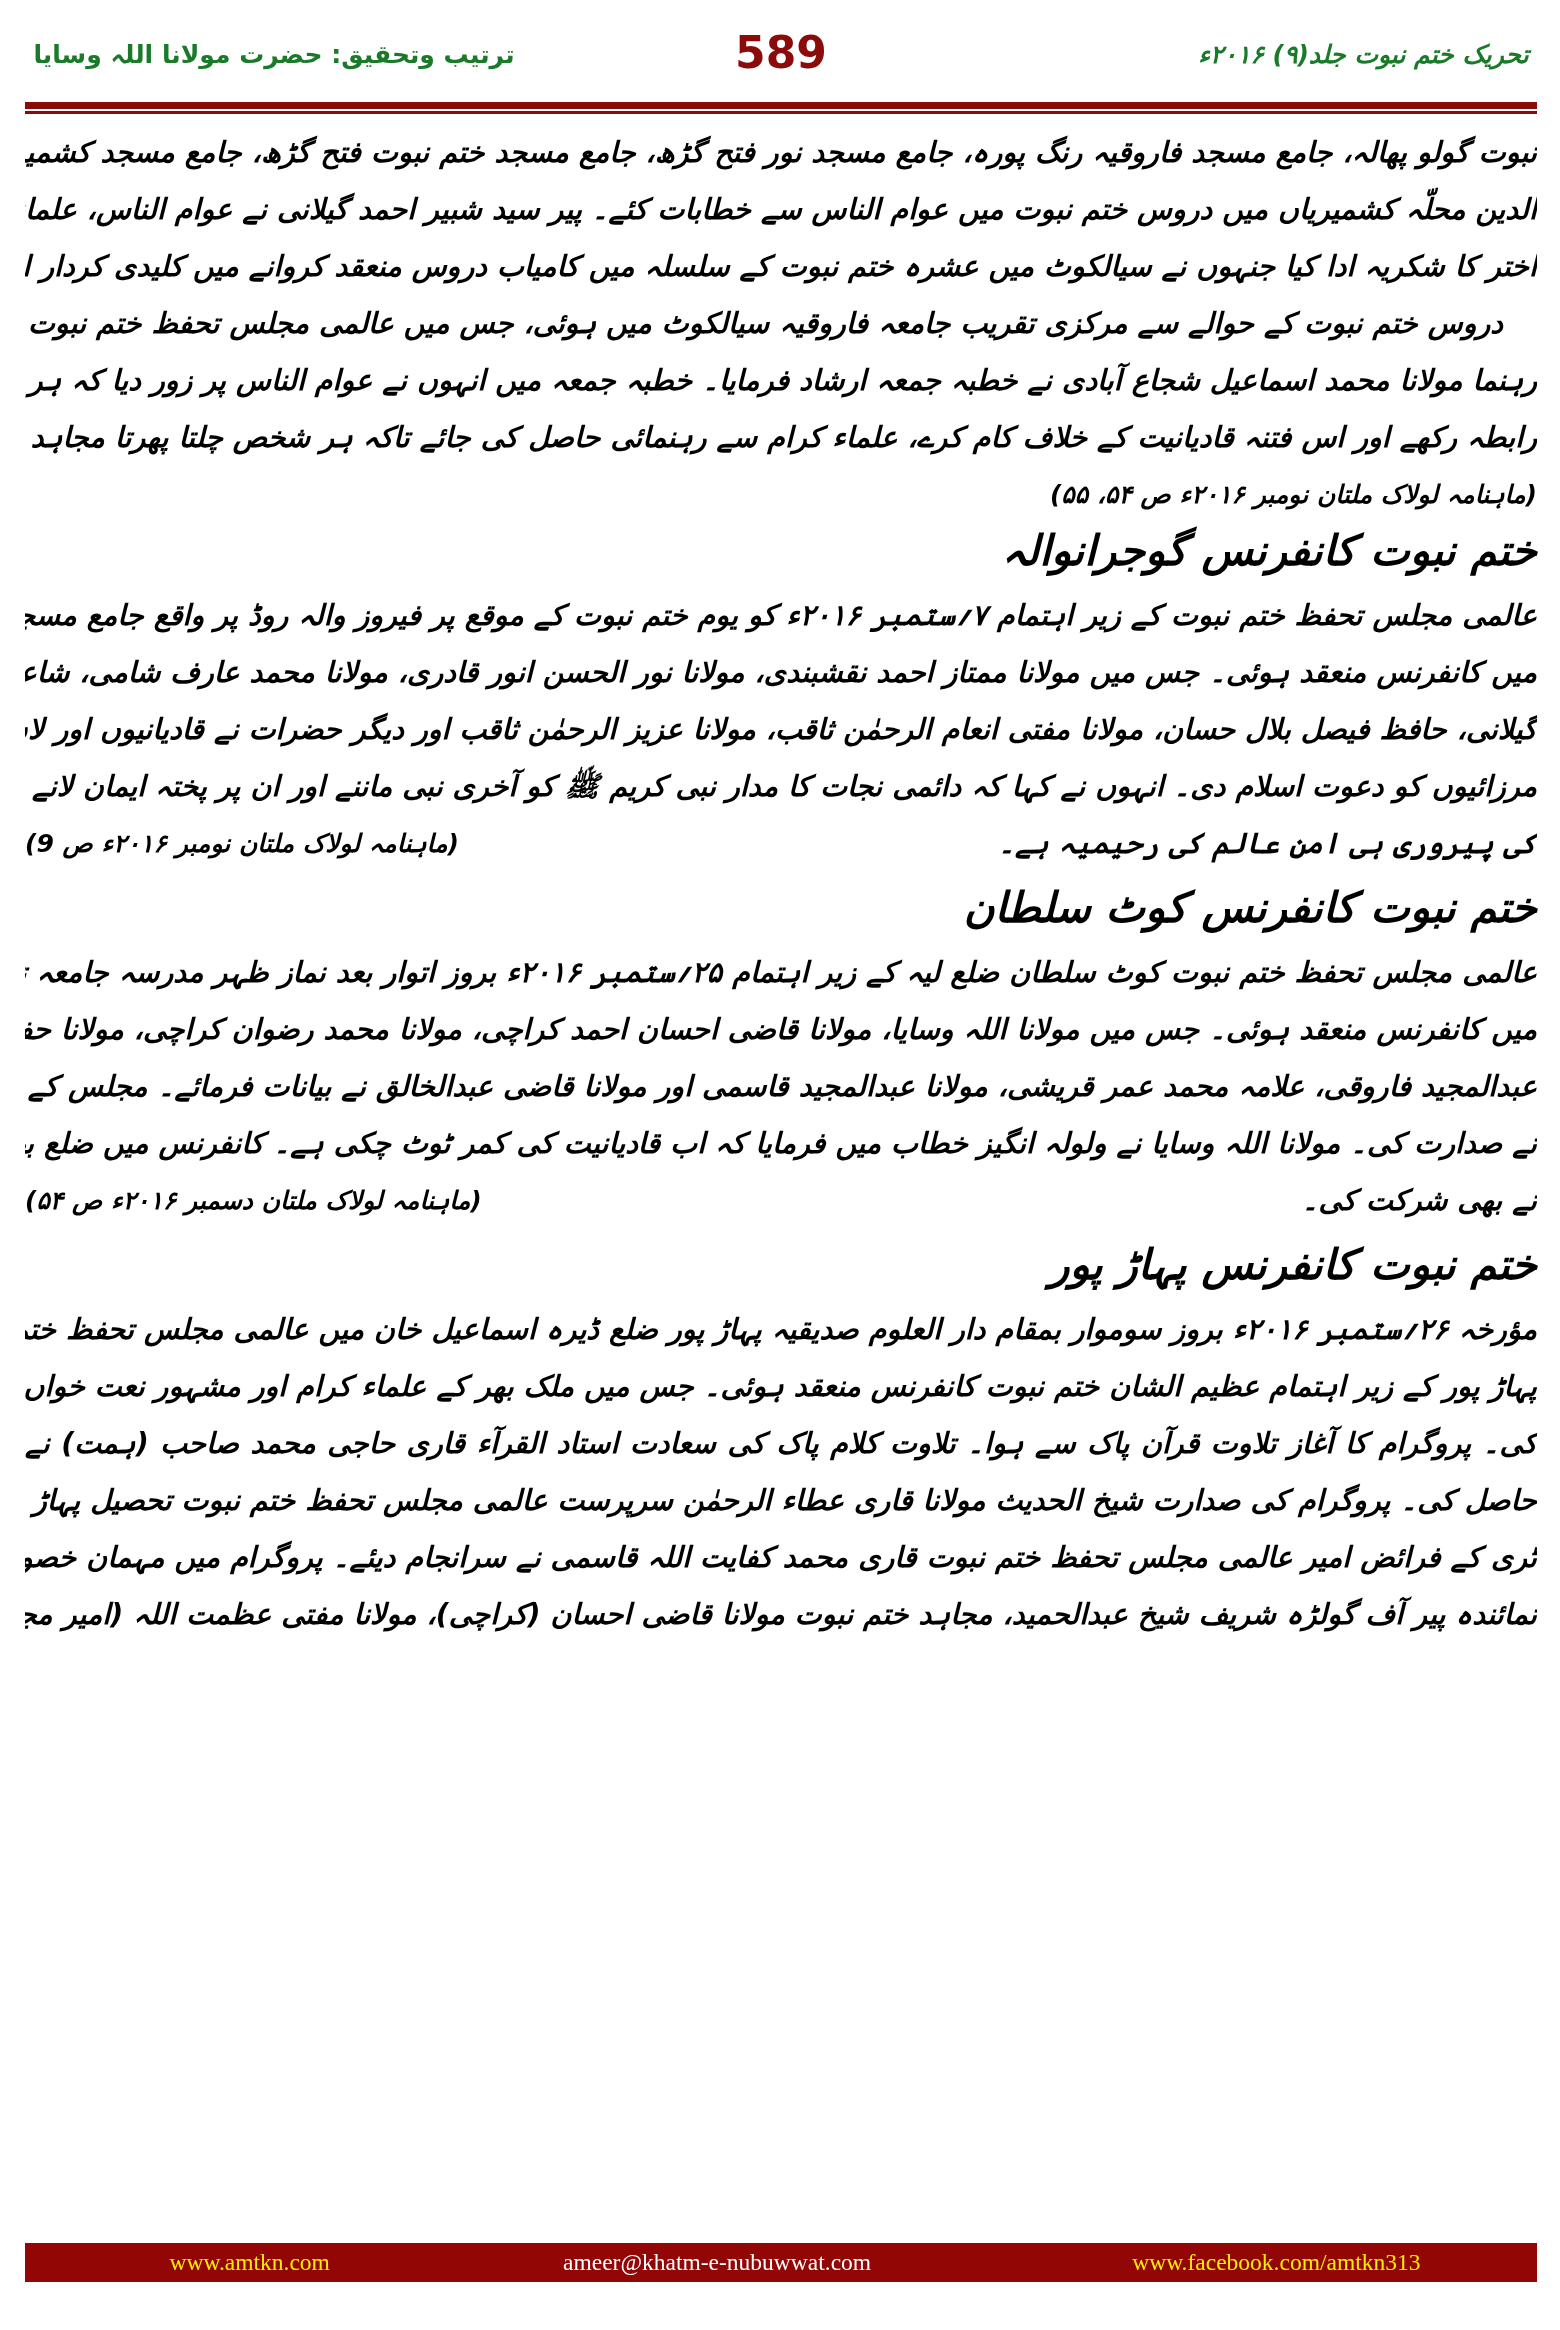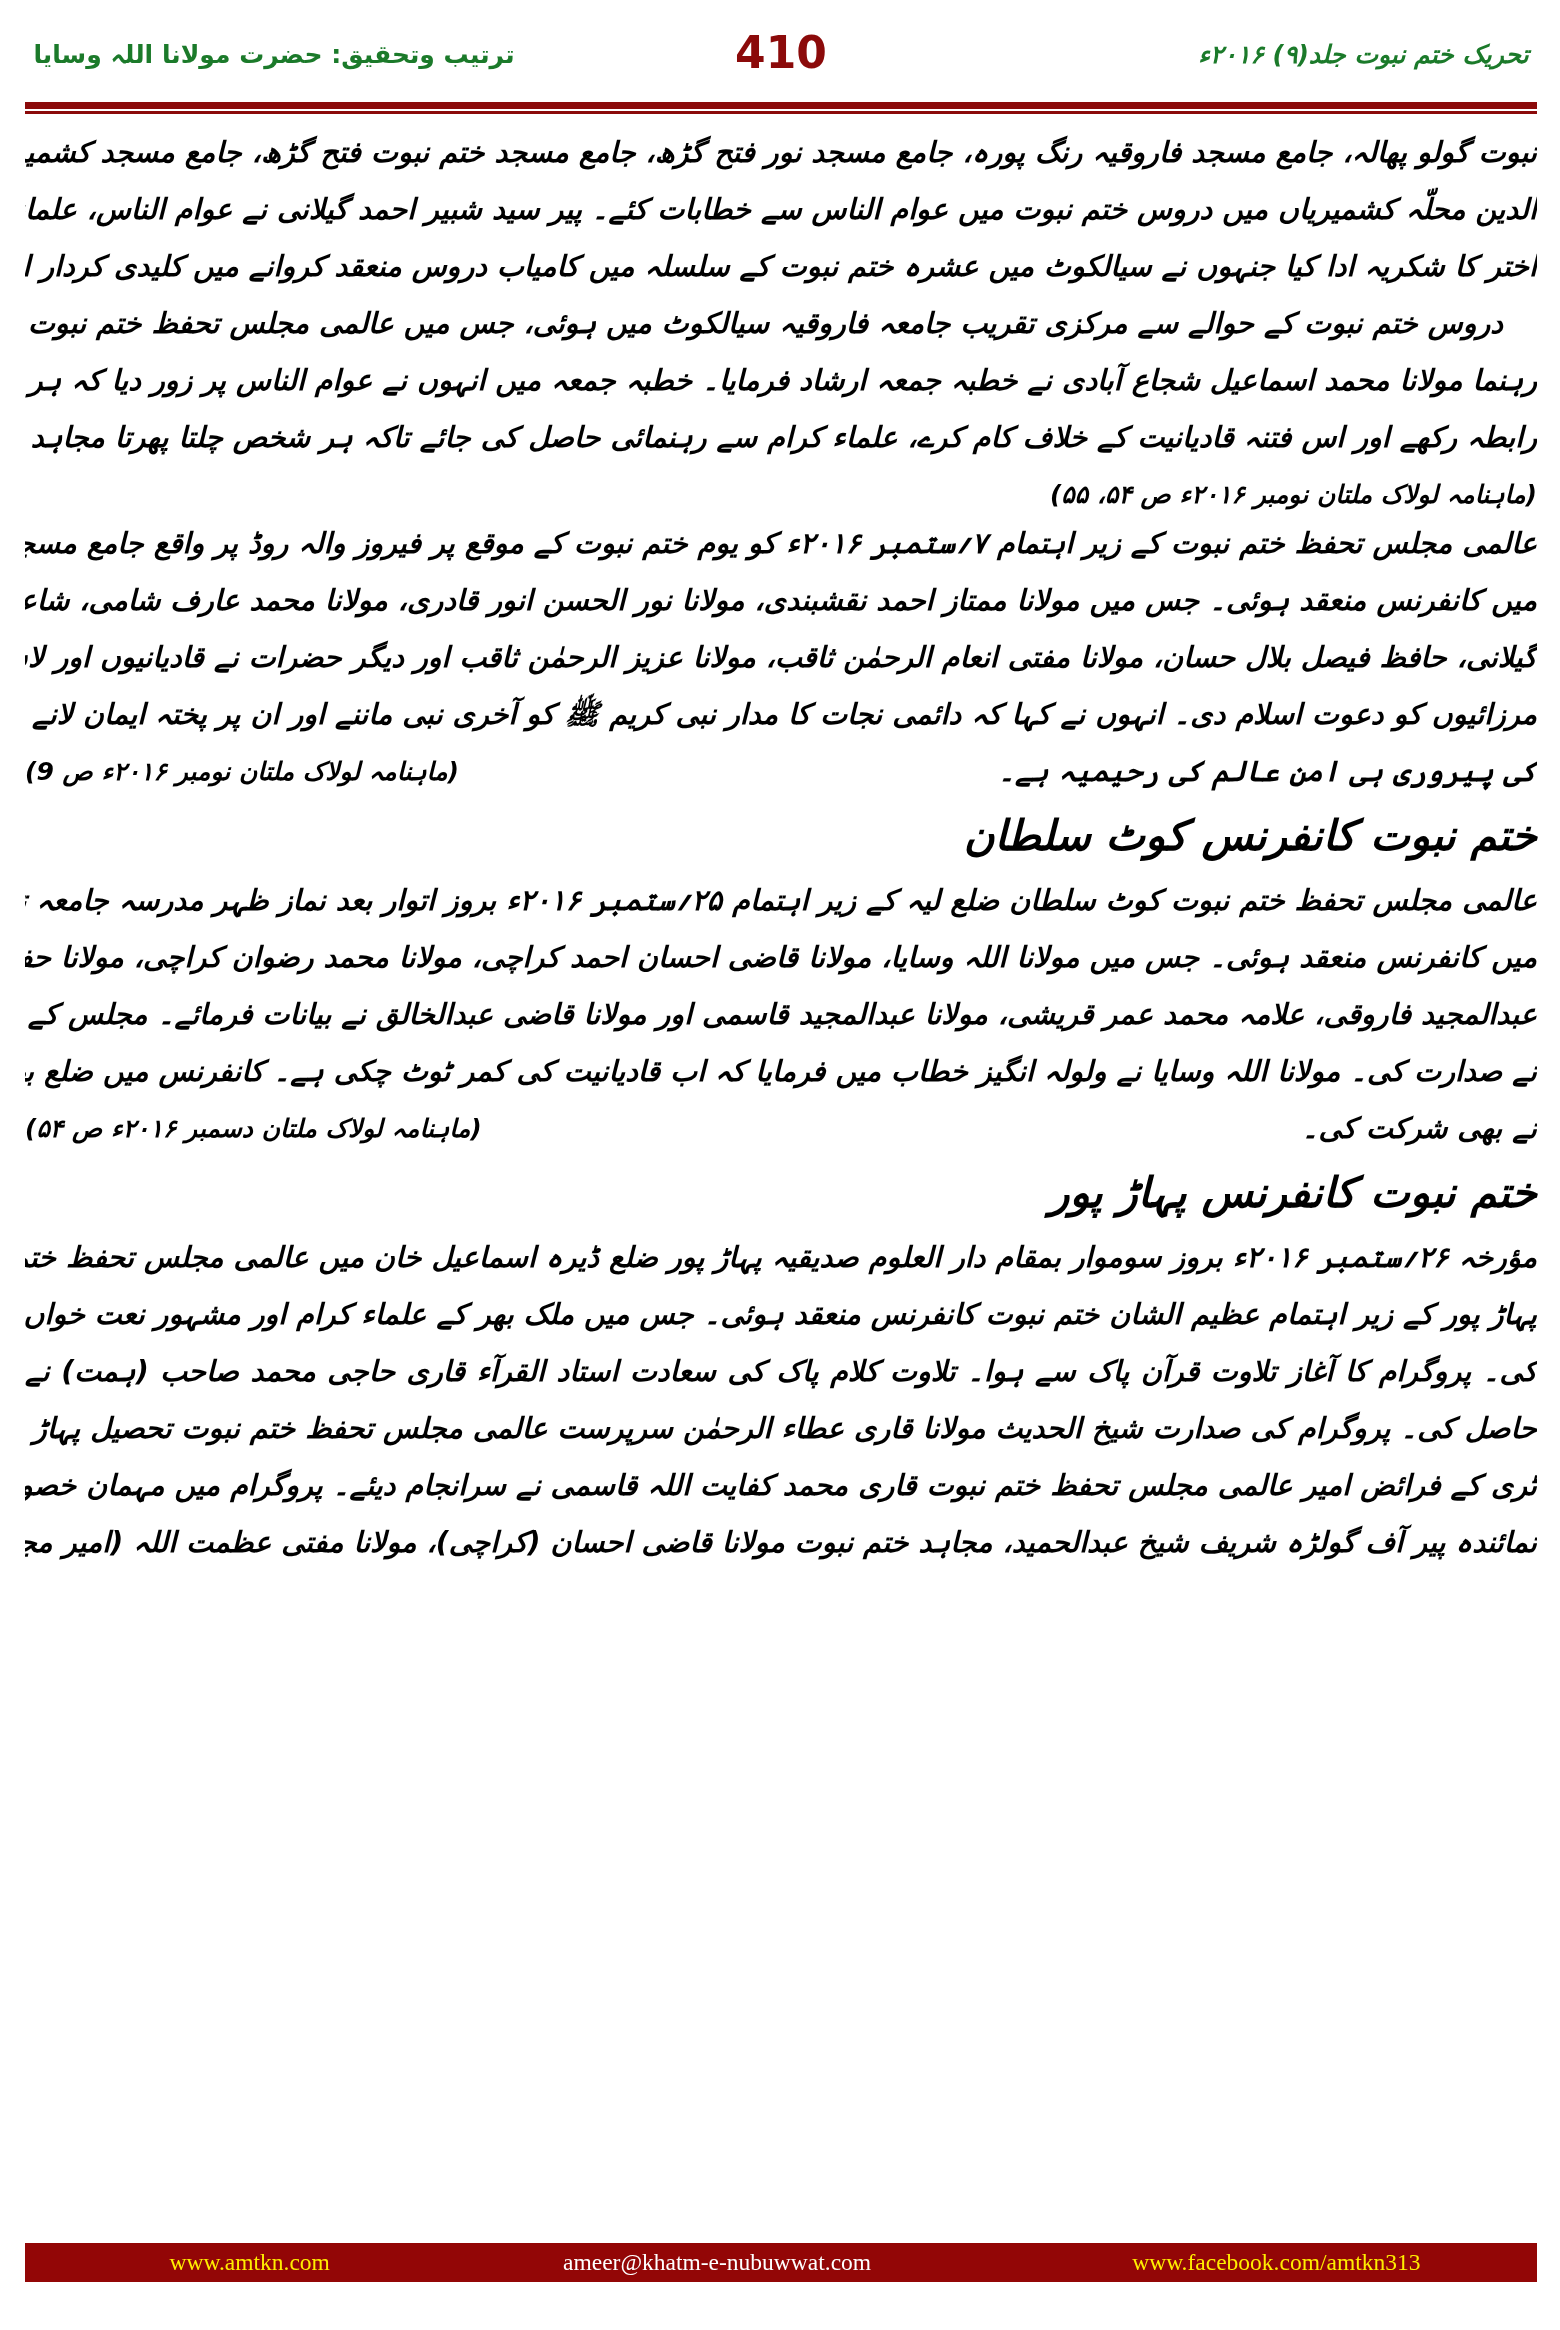--- a/index.html
+++ b/index.html
@@ -23,41 +23,42 @@
             display:flex; justify-content:space-around; align-items:center; direction:ltr; }
   .footer span { font-family:"Liberation Serif", serif; font-size:23.5px; }
   .f-yellow { color:#ffee00;margin-left:28px; }
   .f-white { color:#ffffff; }
 </style>
 </head>
 <body>
 
 <div class="header">
   <div class="hdr-right">تحریک ختم نبوت جلد(۹) ۲۰۱۶ء</div>
-  <div class="hdr-page">410</div>
+  <div class="hdr-page">589</div>
   <div class="hdr-left">ترتیب وتحقیق: حضرت مولانا اللہ وسایا</div>
 </div>
 <div class="rule-thick"></div>
 <div class="rule-thin"></div>
 
 <div class="content">
 
   <div>
     <div class="line">نبوت گولو پھالہ، جامع مسجد فاروقیہ رنگ پورہ، جامع مسجد نور فتح گڑھ، جامع مسجد ختم نبوت فتح گڑھ، جامع مسجد کشمیری المعروف ملاں کمال</div>
     <div class="line">الدین محلّہ کشمیریاں میں دروس ختم نبوت میں عوام الناس سے خطابات کئے۔ پیر سید شبیر احمد گیلانی نے عوام الناس، علماء کرام اور مولانا فقیر اللہ</div>
     <div class="line last">اختر کا شکریہ ادا کیا جنہوں نے سیالکوٹ میں عشرہ ختم نبوت کے سلسلہ میں کامیاب دروس منعقد کروانے میں کلیدی کردار ادا کیا۔</div>
     <div class="line" style="padding-right:34px">دروس ختم نبوت کے حوالے سے مرکزی تقریب جامعہ فاروقیہ سیالکوٹ میں ہوئی، جس میں عالمی مجلس تحفظ ختم نبوت کے مرکزی</div>
     <div class="line">رہنما مولانا محمد اسماعیل شجاع آبادی نے خطبہ جمعہ ارشاد فرمایا۔ خطبہ جمعہ میں انہوں نے عوام الناس پر زور دیا کہ ہر شخص حضرات علماء سے</div>
     <div class="line last">رابطہ رکھے اور اس فتنہ قادیانیت کے خلاف کام کرے، علماء کرام سے رہنمائی حاصل کی جائے تاکہ ہر شخص چلتا پھرتا مجاہد ختم نبوت نظر آئے۔</div>
     <div class="cite-row">
         <span class="citation">(ماہنامہ لولاک ملتان نومبر ۲۰۱۶ء ص ۵۴، ۵۵)</span>
       </div>
   </div>
 
   <div>
+    <div class="heading">ختم نبوت کانفرنس گوجرانوالہ</div>
     <div class="line">عالمی مجلس تحفظ ختم نبوت کے زیر اہتمام ۷؍ستمبر ۲۰۱۶ء کو یوم ختم نبوت کے موقع پر فیروز والہ روڈ پر واقع جامع مسجد خاتم النّبیین</div>
     <div class="line">میں کانفرنس منعقد ہوئی۔ جس میں مولانا ممتاز احمد نقشبندی، مولانا نور الحسن انور قادری، مولانا محمد عارف شامی، شاعر ختم نبوت سید سلمان</div>
     <div class="line">گیلانی، حافظ فیصل بلال حسان، مولانا مفتی انعام الرحمٰن ثاقب، مولانا عزیز الرحمٰن ثاقب اور دیگر حضرات نے قادیانیوں اور لاہوری</div>
     <div class="line">مرزائیوں کو دعوت اسلام دی۔ انہوں نے کہا کہ دائمی نجات کا مدار نبی کریم ﷺ کو آخری نبی ماننے اور ان پر پختہ ایمان لانے پر ہے۔ آپ</div>
     <div class="row">
       <span class="line last">کی پیروری ہی امن عالم کی رحیمیہ ہے۔</span>
       <span class="citation">(ماہنامہ لولاک ملتان نومبر ۲۰۱۶ء ص 9)</span>
     </div>
   </div>
 

